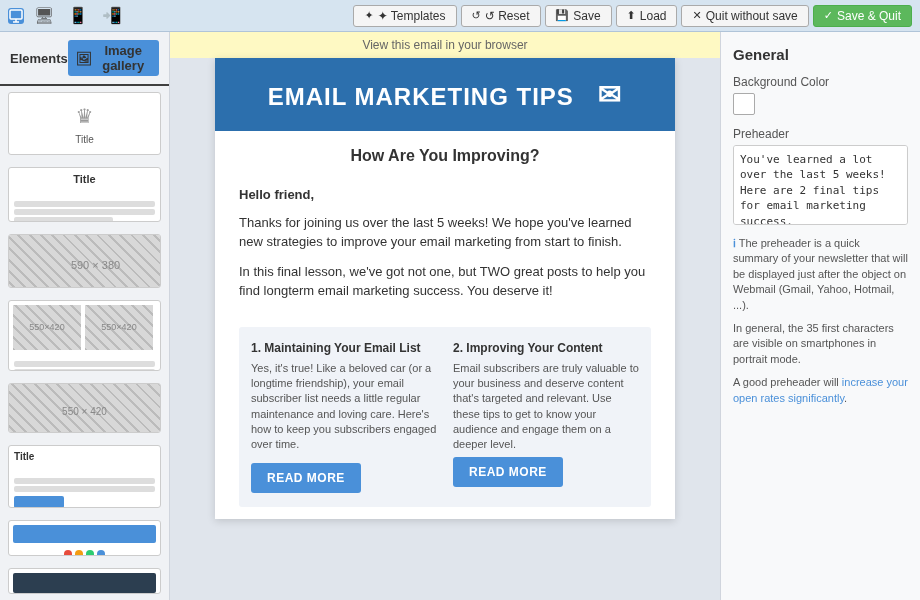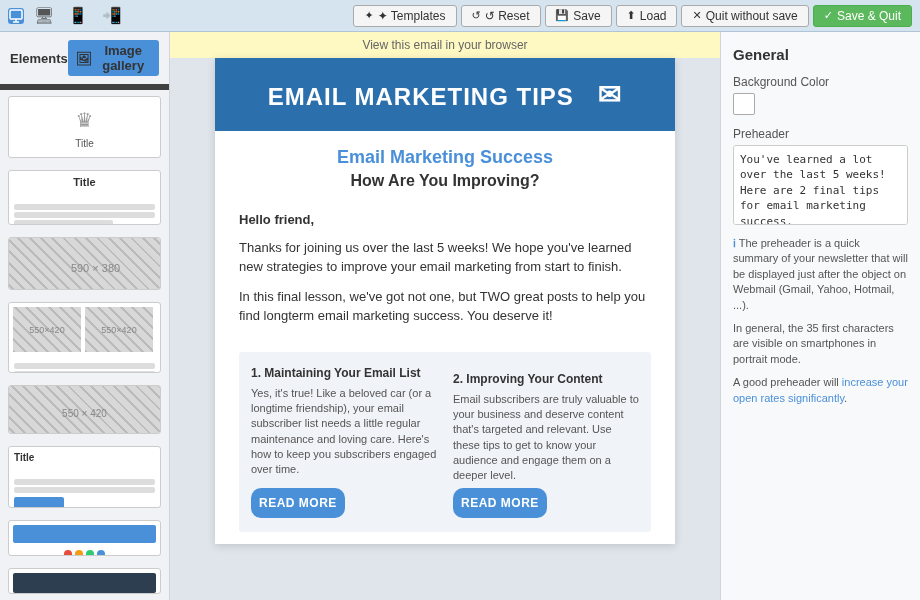--- a/index.html
+++ b/index.html
@@ -26,21 +26,21 @@
     
     #main { display: flex; height: 568px; }
 
     
     #sidebar {
       width: 170px; background: #f0f2f5; border-right: 1px solid #d0d5dd;
       display: flex; flex-direction: column; overflow-y: auto;
     }
     #sidebar-header {
       display: flex; align-items: center; justify-content: space-between;
-      padding: 8px 10px; border-bottom: 6px solid #404040;
+      padding: 8px 10px; border-bottom: 2px solid #404040;
     }
     #sidebar-header span { font-weight: bold; font-size: 13px; color: #333; }
     .img-gallery-btn {
       background: #4a90d9; color: #fff; border: none; border-radius: 3px;
       padding: 3px 8px; font-size: 11px; cursor: pointer; display: flex; align-items: center; gap: 3px;
     }
     .sidebar-block {
       margin: 6px 8px; border: 1px solid #ccc; background: #fff;
       border-radius: 3px; overflow: hidden; cursor: grab;
     }
@@ -81,21 +81,21 @@
     }
     .email-header .env-icon { font-size: 28px; }
     .email-subtitle { text-align: center; padding: 16px 20px 8px; background: #fff; }
     .email-subtitle .main-title { color: #4a90d9; font-size: 18px; font-weight: bold; margin-bottom: 4px; }
     .email-subtitle .sub-title { color: #333; font-size: 16px; font-weight: bold; text-align: center; }
     .email-body { padding: 12px 24px 16px; background: #fff; font-size: 13px; color: #333; line-height: 1.5; }
     .email-body p { margin-bottom: 10px; }
     .email-body .greeting { font-weight: bold; margin-bottom: 8px; }
     .read-more-btn {
       display: inline-block; background: #4a90d9; color: #fff; border: none;
-      padding: 8px 8px; border-radius: 10px; font-size: 12px; font-weight: bold;
+      padding: 8px 16px; border-radius: 3px; font-size: 12px; font-weight: bold;
       cursor: pointer; text-transform: uppercase; letter-spacing: 0.5px;
     }
 
     
     #right-panel {
       width: 200px; background: #f8f9fa; border-left: 1px solid #d0d5dd;
       padding: 14px 12px; overflow-y: auto;
     }
     #right-panel h3 { font-size: 15px; font-weight: bold; color: #333; margin-bottom: 12px; }
     .field-label { font-size: 12px; color: #555; margin-bottom: 4px; }
@@ -229,32 +229,31 @@
 
     <div id="email-canvas">
 
 
       <div class="email-header">
         <span>EMAIL MARKETING TIPS</span>
         <span class="env-icon">✉</span>
       </div>
 
       <div class="email-subtitle">
-        <div class="main-title">Email Marketing Success</div>
         <div class="sub-title">How Are You Improving?</div>
       </div>
 
       <div class="email-body">
         <p class="greeting">Hello friend,</p>
         <p>Thanks for joining us over the last 5 weeks! We hope you've learned new strategies to improve your email marketing from start to finish.</p>
         <p>In this final lesson, we've got not one, but TWO great posts to help you find longterm email marketing success. You deserve it!</p>
       </div>
 
       <div style="padding: 0 24px 12px; background:#fff;">
-        <div style="background:#f0f3f8; display:flex; gap:16px; padding:14px 12px; border-radius:3px;align-items:flex-end;">
+        <div style="background:#f0f3f8; display:flex; gap:16px; padding:14px 12px; border-radius:3px;">
           <div style="flex:1;">
             <h4 style="font-size:12px;font-weight:bold;color:#333;margin-bottom:6px;">1. Maintaining Your Email List</h4>
             <p style="font-size:11px;color:#555;line-height:1.4;margin-bottom:10px;">Yes, it's true! Like a beloved car (or a longtime friendship), your email subscriber list needs a little regular maintenance and loving care. Here's how to keep you subscribers engaged over time.</p>
             <button class="read-more-btn">
               <span>READ MORE</span>
             </button>
           </div>
           <div style="flex:1;">
             <h4 style="font-size:12px;font-weight:bold;color:#333;margin-bottom:6px;">2. Improving Your Content</h4>
             <p style="font-size:11px;color:#555;line-height:1.4;margin-bottom:4px;">Email subscribers are truly valuable to your business and deserve content that's targeted and relevant. Use these tips to get to know your audience and engage them on a deeper level.</p>

